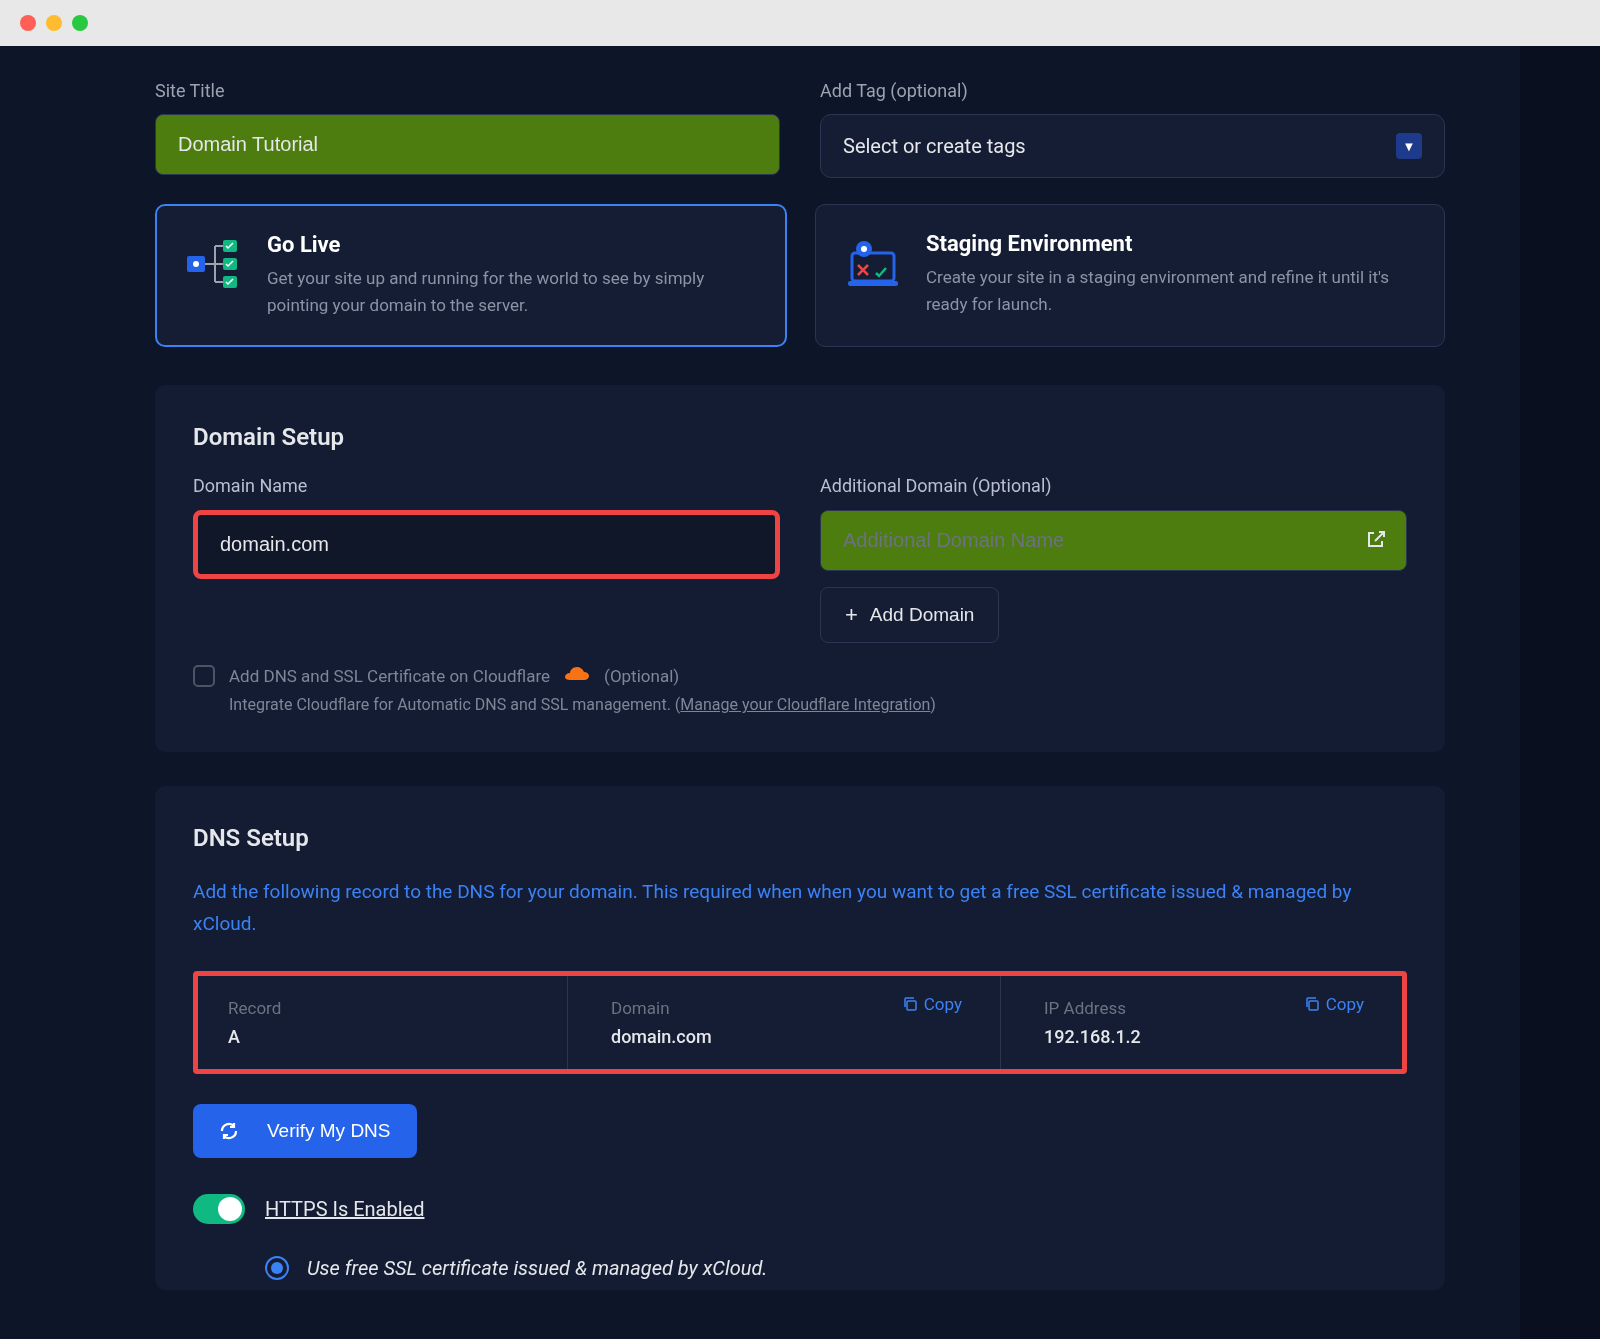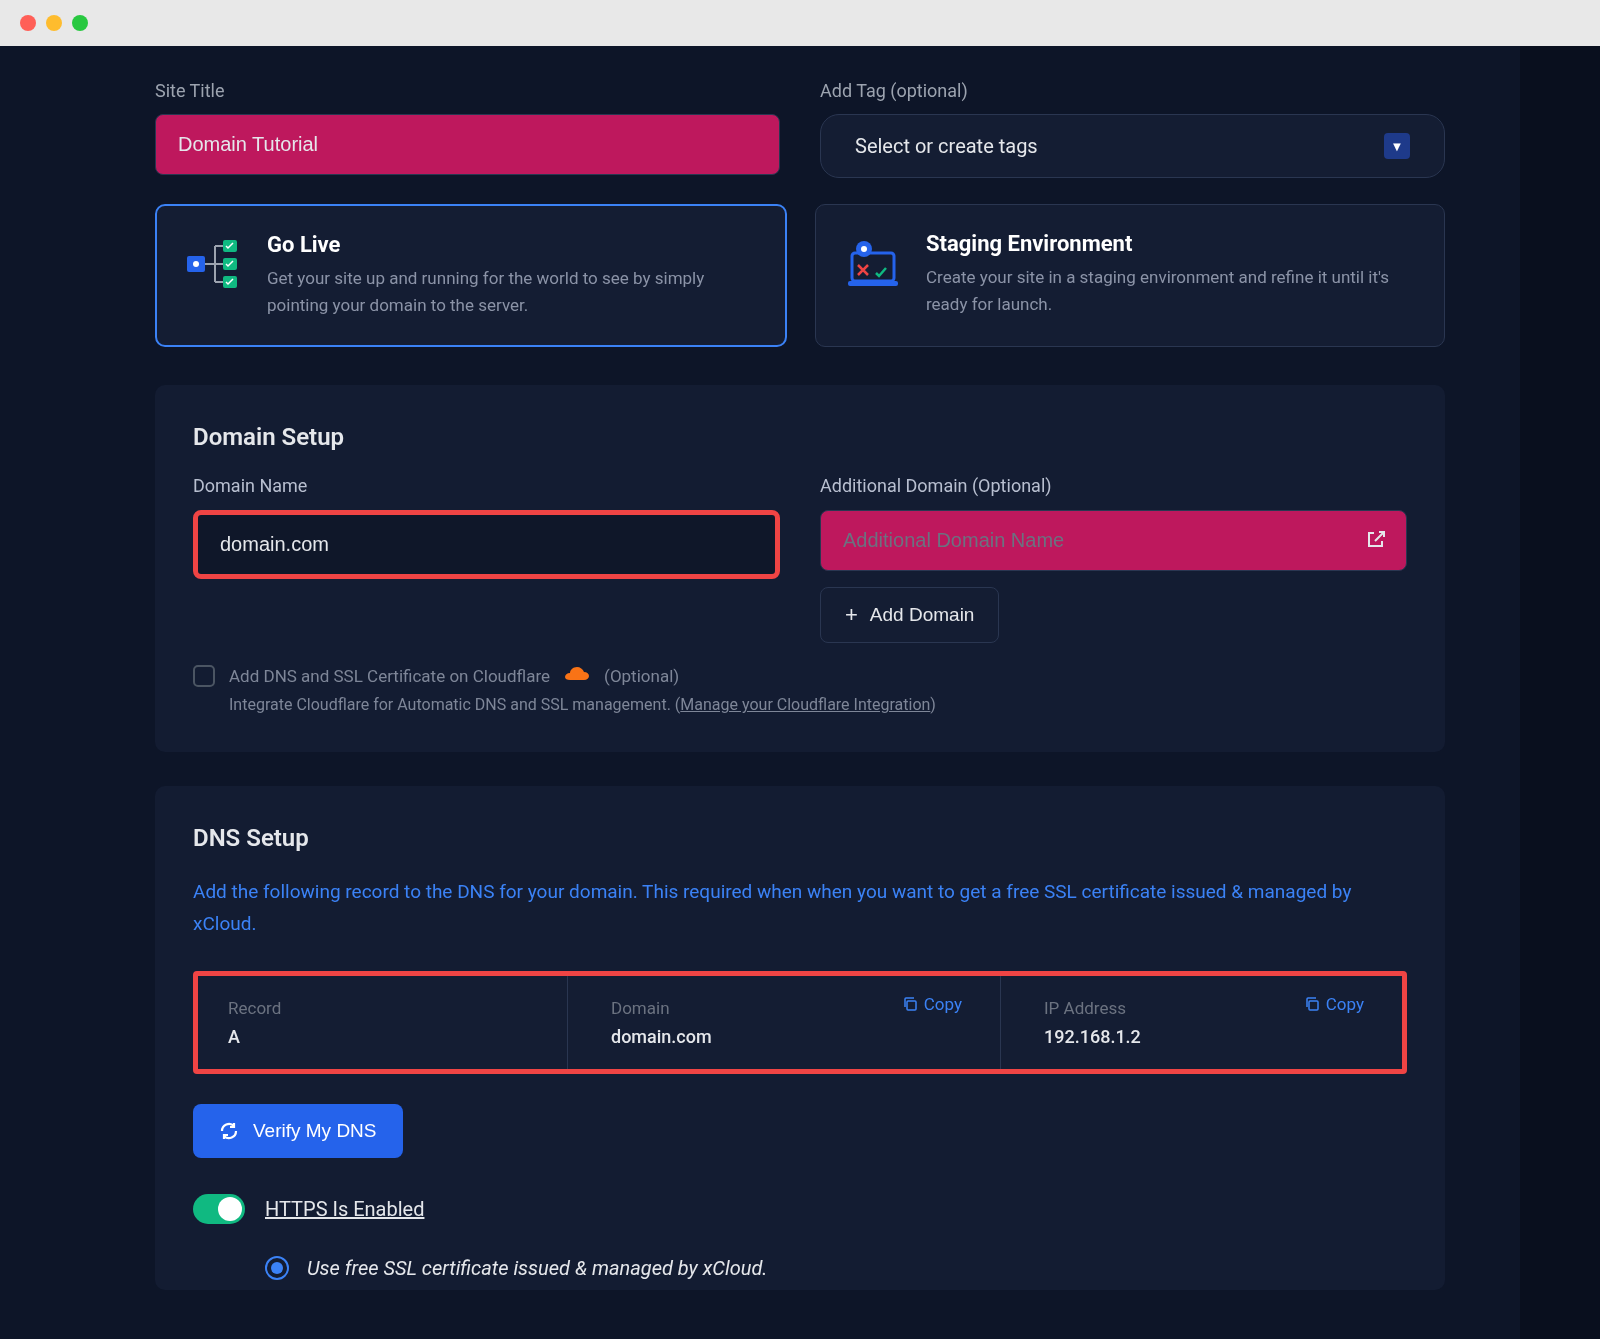--- a/index.html
+++ b/index.html
@@ -52,34 +52,34 @@
       flex: 1;
     }
     .label {
       font-size: 18px;
       color: #9ca3af;
       margin-bottom: 13px;
       display: block;
     }
     .text-input {
       width: 100%;
-      background: #be185d;
+      background: #4d7c0f;
       border: 1px solid #2a3651;
       border-radius: 8px;
       padding: 18px 22px;
       font-size: 20px;
       color: #e5e7eb;
     }
     .text-input::placeholder { color: #6b7280; }
     .select-input {
       width: 100%;
       background: #141d33;
       border: 1px solid #2a3651;
-      border-radius: 19px;
-      padding: 18px 34px;
+      border-radius: 11px;
+      padding: 18px 22px;
       font-size: 20px;
       color: #e5e7eb;
       display: flex;
       align-items: center;
       justify-content: space-between;
       cursor: pointer;
     }
     .select-caret {
       background: #1e3a8a;
       width: 26px;
@@ -256,21 +256,21 @@
     }
     .verify-btn {
       background: #2563eb;
       border: none;
       border-radius: 8px;
       padding: 16px 26px;
       font-size: 19px;
       color: #fff;
       display: inline-flex;
       align-items: center;
-      gap: 14px;
+      gap: 28px;
       cursor: pointer;
       margin-bottom: 36px;
     }
     .toggle-row {
       display: flex;
       align-items: center;
       gap: 20px;
       margin-bottom: 32px;
     }
     .toggle {

